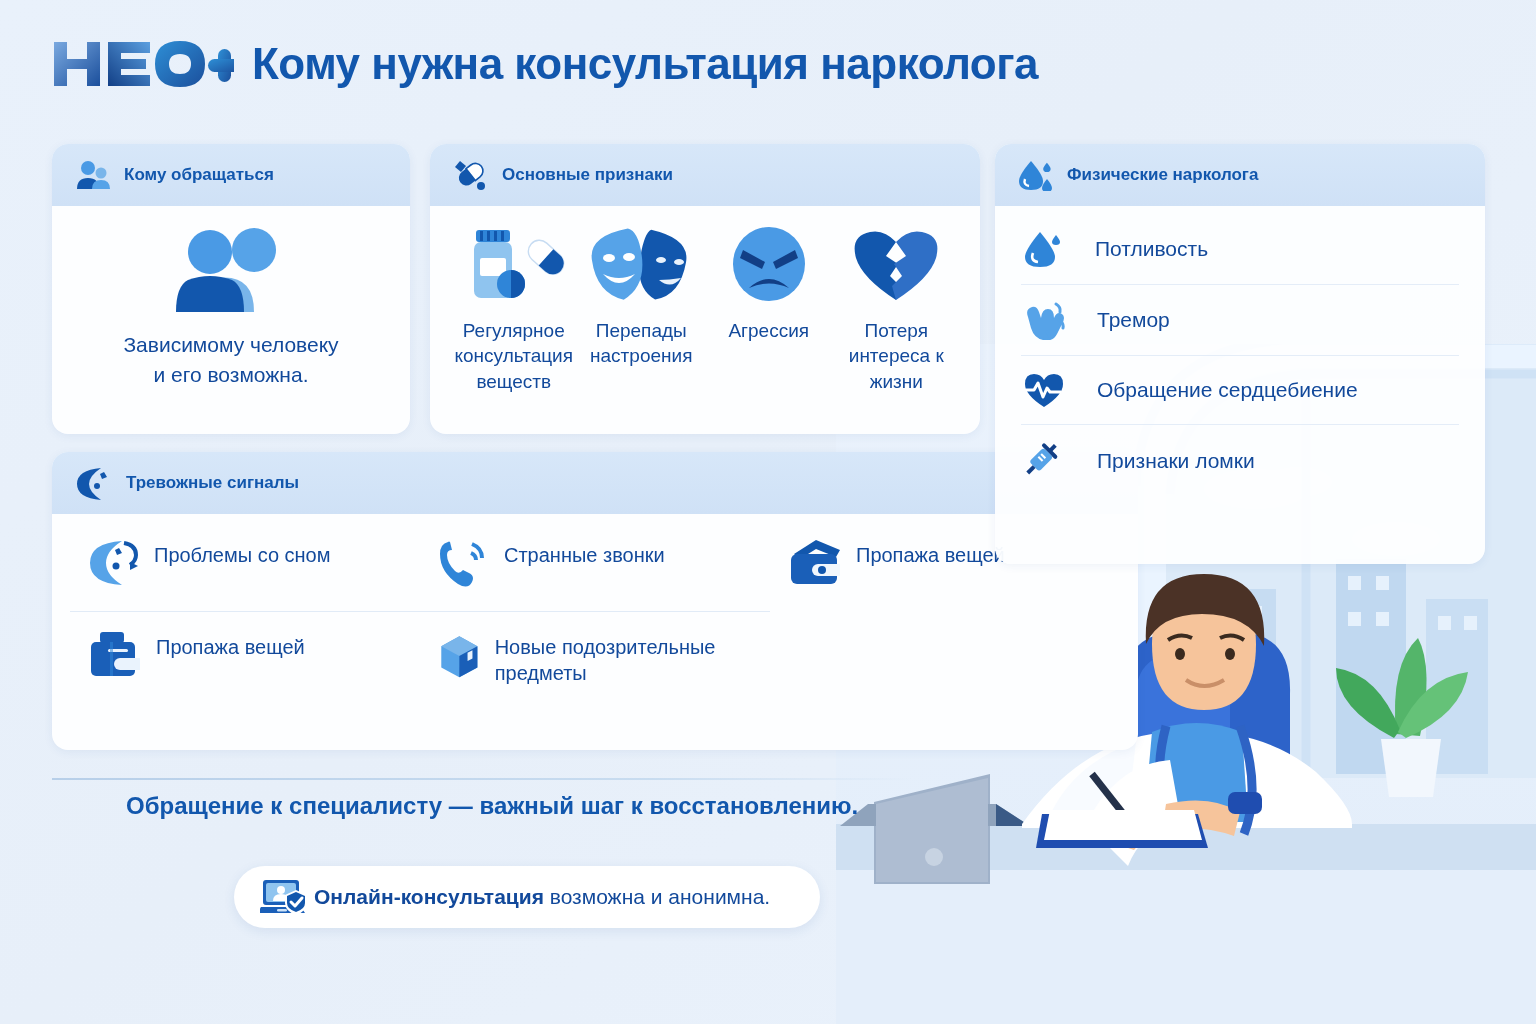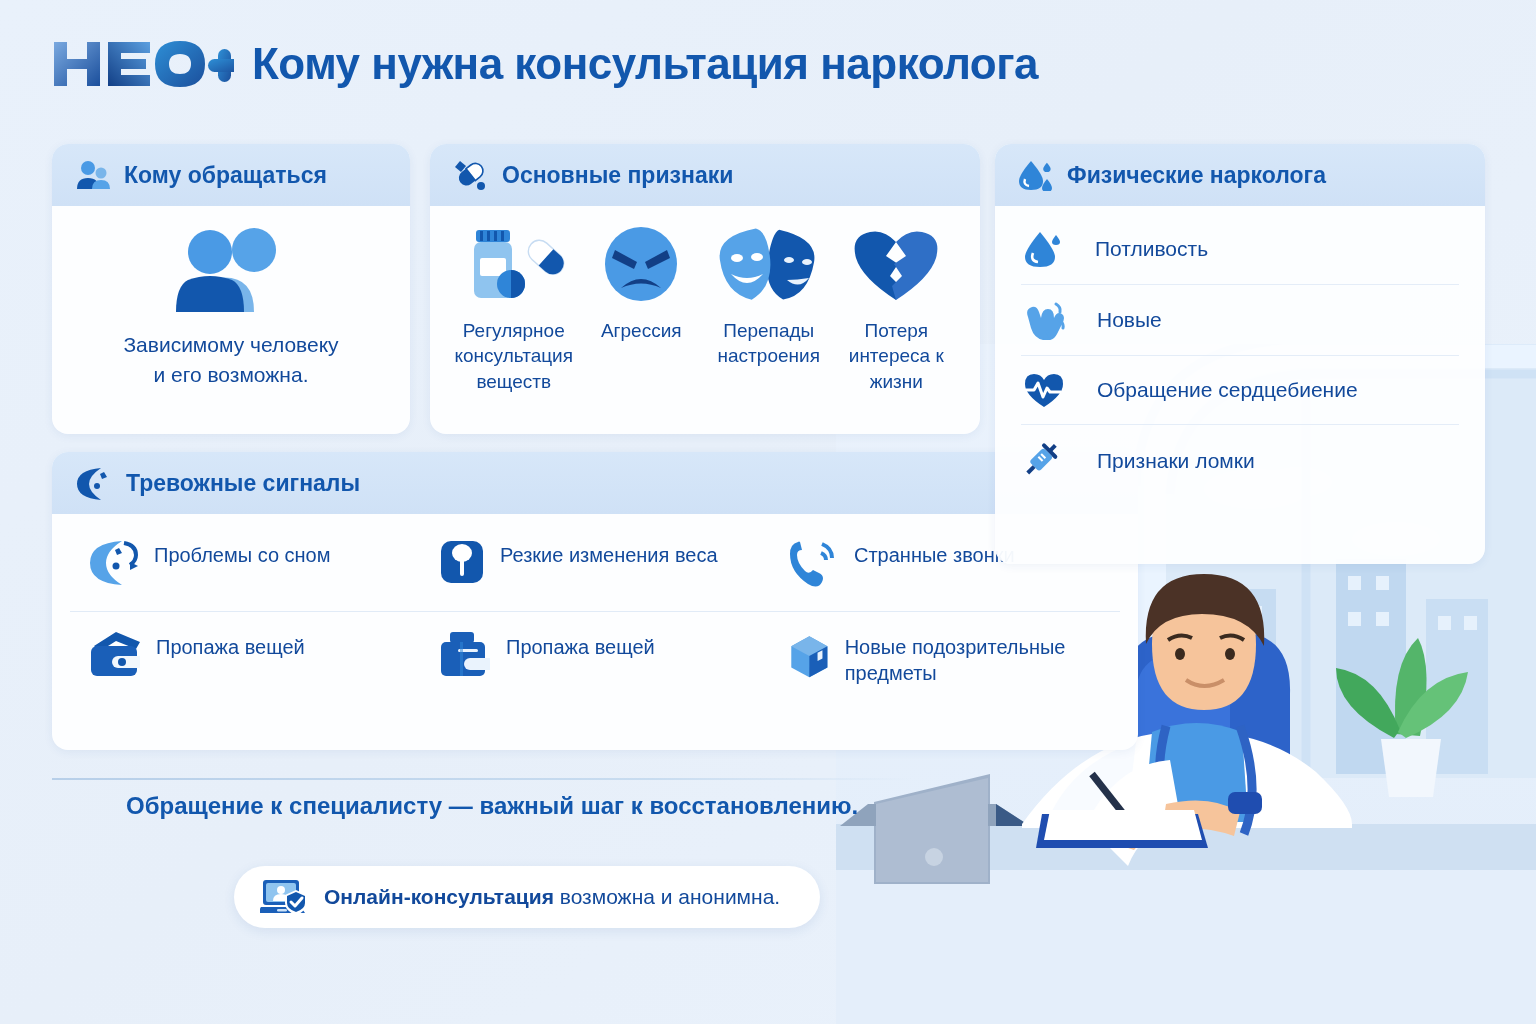--- a/index.html
+++ b/index.html
@@ -29,21 +29,21 @@
     background:#fdfeff;
     border-radius:16px;
     box-shadow:0 2px 10px rgba(40,90,160,.07);
     overflow:hidden;
   }
   .card-head {
     background: linear-gradient(180deg,#d7e7f9 0%, #cfe1f6 100%);
     height:62px; display:flex; align-items:center; gap:14px;
     padding:0 24px;
   }
-  .card-head .htxt { font-size:23px; font-weight:700; color:#1257ad; white-space:nowrap; }
+  .card-head .htxt { font-size:17px; font-weight:700; color:#1257ad; white-space:nowrap; }
   .card-body { padding:16px 20px; }
 
   
   #card-who { left:52px; top:144px; width:358px; height:290px; }
   .who-wrap { display:flex; flex-direction:column; align-items:center; padding-top:22px; }
   .who-text { margin-top:14px; text-align:center; font-size:21px; line-height:1.42; color:#12499b; }
 
   
   #card-signs { left:430px; top:144px; width:550px; height:290px; }
   .signs-grid { display:flex; justify-content:space-around; align-items:flex-start; padding-top:20px; }
@@ -78,21 +78,21 @@
     background:linear-gradient(90deg,#b7cfe9,#c8dcf0 70%, rgba(200,220,240,0));
   }
   .foot-text {
     position:absolute; left:126px; top:792px;
     font-size:24px; font-weight:700; color:#1257ad; white-space:nowrap;
   }
   .pill {
     position:absolute; left:234px; top:866px; width:586px; height:62px;
     background:#ffffff; border-radius:34px;
     box-shadow:0 3px 12px rgba(40,90,160,.10);
-    display:flex; align-items:center; gap:14px; padding:0 26px;
+    display:flex; align-items:center; gap:4px; padding:0 26px;
   }
   .pill .ptxt { font-size:21px; color:#12499b; white-space:nowrap; }
   .pill .ptxt b { font-weight:700; }
   svg { display:block; }
 </style>
 </head>
 <body>
 
 <svg class="illus" viewBox="0 0 700 680">
   <defs>
@@ -273,48 +273,48 @@
           <path d="M78 18 h9 a11 11 0 0 1 0 22 h-9 z" fill="#1257ad"></path>
         </g>
         <circle cx="49" cy="58" r="14" fill="#2f85d8"></circle>
         <path d="M49 44 a14 14 0 0 1 0 28 z" fill="#1257ad"></path>
       </svg>
       <div class="lbl">Регулярное консультация веществ</div>
     </div>
 
     <div class="sign">
       <svg width="104" height="78" viewBox="0 0 104 78">
-        <ellipse cx="52" cy="38" rx="36" ry="37" fill="#4a9ae5"></ellipse>
-        <path d="M26 24 l22 12 l-3 7 l-22 -11 z" fill="#123f86"></path>
-        <path d="M78 24 l-22 12 l3 7 l22 -11 z" fill="#123f86"></path>
-        <path d="M32 62 q20-18 40 0 q-20-9-40 0 z" fill="#123f86"></path>
-      </svg>
-      <div class="lbl">Агрессия</div>
-    </div>
-
-    <div class="sign">
-      <svg width="104" height="78" viewBox="0 0 104 78">
         <path d="M56 6 q40 2 40 26 q0 34-24 42 q-22-8-22-40 q0-24 6-28 z" fill="#1257ad" transform="rotate(10 72 40)"></path>
         <g fill="#e9f2fc">
             <ellipse cx="72" cy="34" rx="5" ry="3"></ellipse>
             <ellipse cx="90" cy="36" rx="5" ry="3"></ellipse>
           </g>
         <path d="M70 54 q12 10 22-2 q-12 2-22 2 z" fill="#e9f2fc"></path>
         <path d="M44 4 q-40 2-40 26 q0 34 26 44 q24-10 24-42 q0-24-10-28 z" fill="#56a3e8" transform="rotate(-8 30 40)"></path>
         <g fill="#ffffff">
             <ellipse cx="20" cy="32" rx="6" ry="4"></ellipse>
             <ellipse cx="40" cy="31" rx="6" ry="4"></ellipse>
           </g>
         <path d="M14 48 q16 18 32 0 q-16 8-32 0 z" fill="#ffffff"></path>
       </svg>
       <div class="lbl">Перепады настроения</div>
     </div>
 
     <div class="sign">
       <svg width="104" height="78" viewBox="0 0 104 78">
+        <ellipse cx="52" cy="38" rx="36" ry="37" fill="#4a9ae5"></ellipse>
+        <path d="M26 24 l22 12 l-3 7 l-22 -11 z" fill="#123f86"></path>
+        <path d="M78 24 l-22 12 l3 7 l22 -11 z" fill="#123f86"></path>
+        <path d="M32 62 q20-18 40 0 q-20-9-40 0 z" fill="#123f86"></path>
+      </svg>
+      <div class="lbl">Агрессия</div>
+    </div>
+
+    <div class="sign">
+      <svg width="104" height="78" viewBox="0 0 104 78">
         <path d="M52 74 q-34-22-40-42 q-6-22 14-26 q14-3 26 10 l-10 14 l12 8 l-8 12 l10 10 z" fill="#1257ad"></path>
         <path d="M52 74 q34-22 40-42 q6-22-14-26 q-14-3-26 10 l10 14 l-12 8 l8 12 l-10 10 z" fill="#2f6fc6"></path>
       </svg>
       <div class="lbl">Потеря интереса к жизни</div>
     </div>
 
   </div>
 </div>
 
 <div class="card" id="card-alarms">
@@ -333,28 +333,20 @@
         <svg width="52" height="50" viewBox="0 0 52 50">
           <path d="M34 3 q-32 2-32 22 q0 20 32 22 q-16-10-16-22 q0-12 16-22 z" fill="#56a3e8"></path>
           <path d="M36 5 q12 2 12 12 q0 6-6 10" stroke="#1257ad" stroke-width="4" fill="none"></path>
           <path d="M42 24 l8 4 l-8 4 z" fill="#1257ad"></path>
           <path d="M31 10 l3 5 l-5 2 l-2-5 z" fill="#1257ad"></path>
           <circle cx="28" cy="28" r="3.5" fill="#1257ad"></circle>
         </svg>
         <div class="lbl">Проблемы со сном</div>
       </div>
 
-      <div class="alarm topline">
-        <svg width="48" height="48" viewBox="0 0 48 48">
-          <rect x="3" y="3" width="42" height="42" rx="10" fill="#1257ad"></rect>
-          <ellipse cx="24" cy="15" rx="10" ry="9" fill="#ffffff"></ellipse>
-          <rect x="22" y="10" width="4" height="28" rx="2" fill="#ffffff"></rect>
-        </svg>
-        <div class="lbl">Резкие изменения веса</div>
-      </div>
 
       <div class="alarm topline">
         <svg width="52" height="50" viewBox="0 0 52 50">
           <path d="M10 4 q-8 2-8 12 q0 18 18 30 q10 6 14-2 q3-6-3-9 l-6-3 q-4 5-8 1 q-8-8-8-16 q0-5 5-5 l-2-8 q-1-1-2 0 z" fill="#2f85d8"></path>
           <path d="M34 6 q10 4 10 14" stroke="#2f85d8" stroke-width="4" fill="none"></path>
           <path d="M33 15 q5 2 5 7" stroke="#2f85d8" stroke-width="4" fill="none"></path>
         </svg>
         <div class="lbl">Странные звонки</div>
       </div>
 
@@ -416,21 +408,21 @@
 
     <div class="phys">
       <svg width="42" height="40" viewBox="0 0 42 40">
         <path d="M5 17 q-3-8 4-10 q5-1 7 5 l2 6 q1-9 7-9 q6 0 6 9 q3-7 8-4 q4 3 0 10 l-5 10 q-4 8-14 6 q-9-2-12-12 z" fill="#56a3e8"></path>
         <g stroke="#56a3e8" stroke-width="3" fill="none" stroke-linecap="round">
           <path d="M33 4 q5 3 4 8"></path>
             <path d="M36 20 q5 3 4 8"></path>
             <path d="M24 32 q4 4 2 7"></path>
         </g>
       </svg>
-      <div class="lbl">Новые</div>
+      <div class="lbl">Тремор</div>
     </div>
 
     <div class="phys">
       <svg width="42" height="38" viewBox="0 0 42 38">
         <path d="M21 36 q-19-12-19-23 q0-10 9-10 q7 0 10 6 q3-6 10-6 q9 0 9 10 q0 11-19 23 z" fill="#1257ad"></path>
         <path d="M3 19 h8 l4 -7 l5 14 l4 -9 l3 4 h11" stroke="#ffffff" stroke-width="3" fill="none" stroke-linejoin="round"></path>
       </svg>
       <div class="lbl">Обращение сердцебиение</div>
     </div>
 

